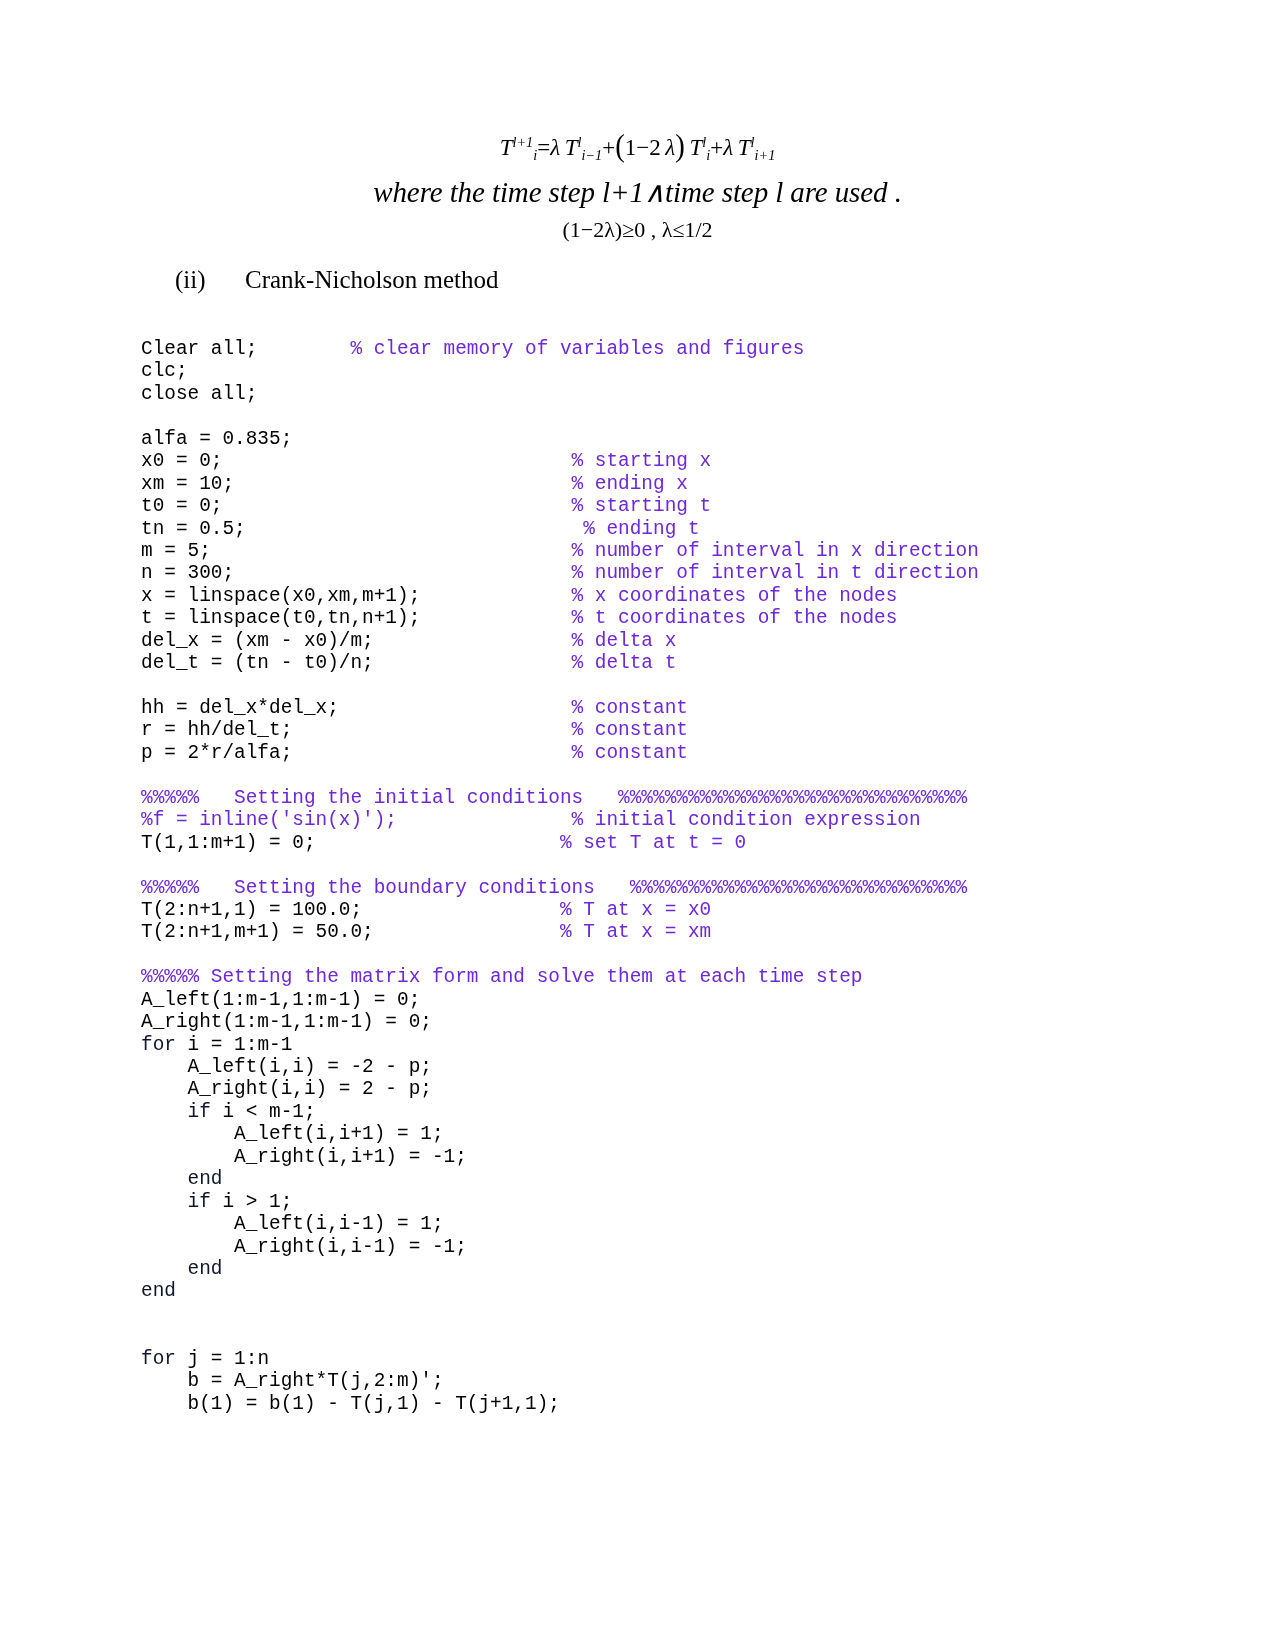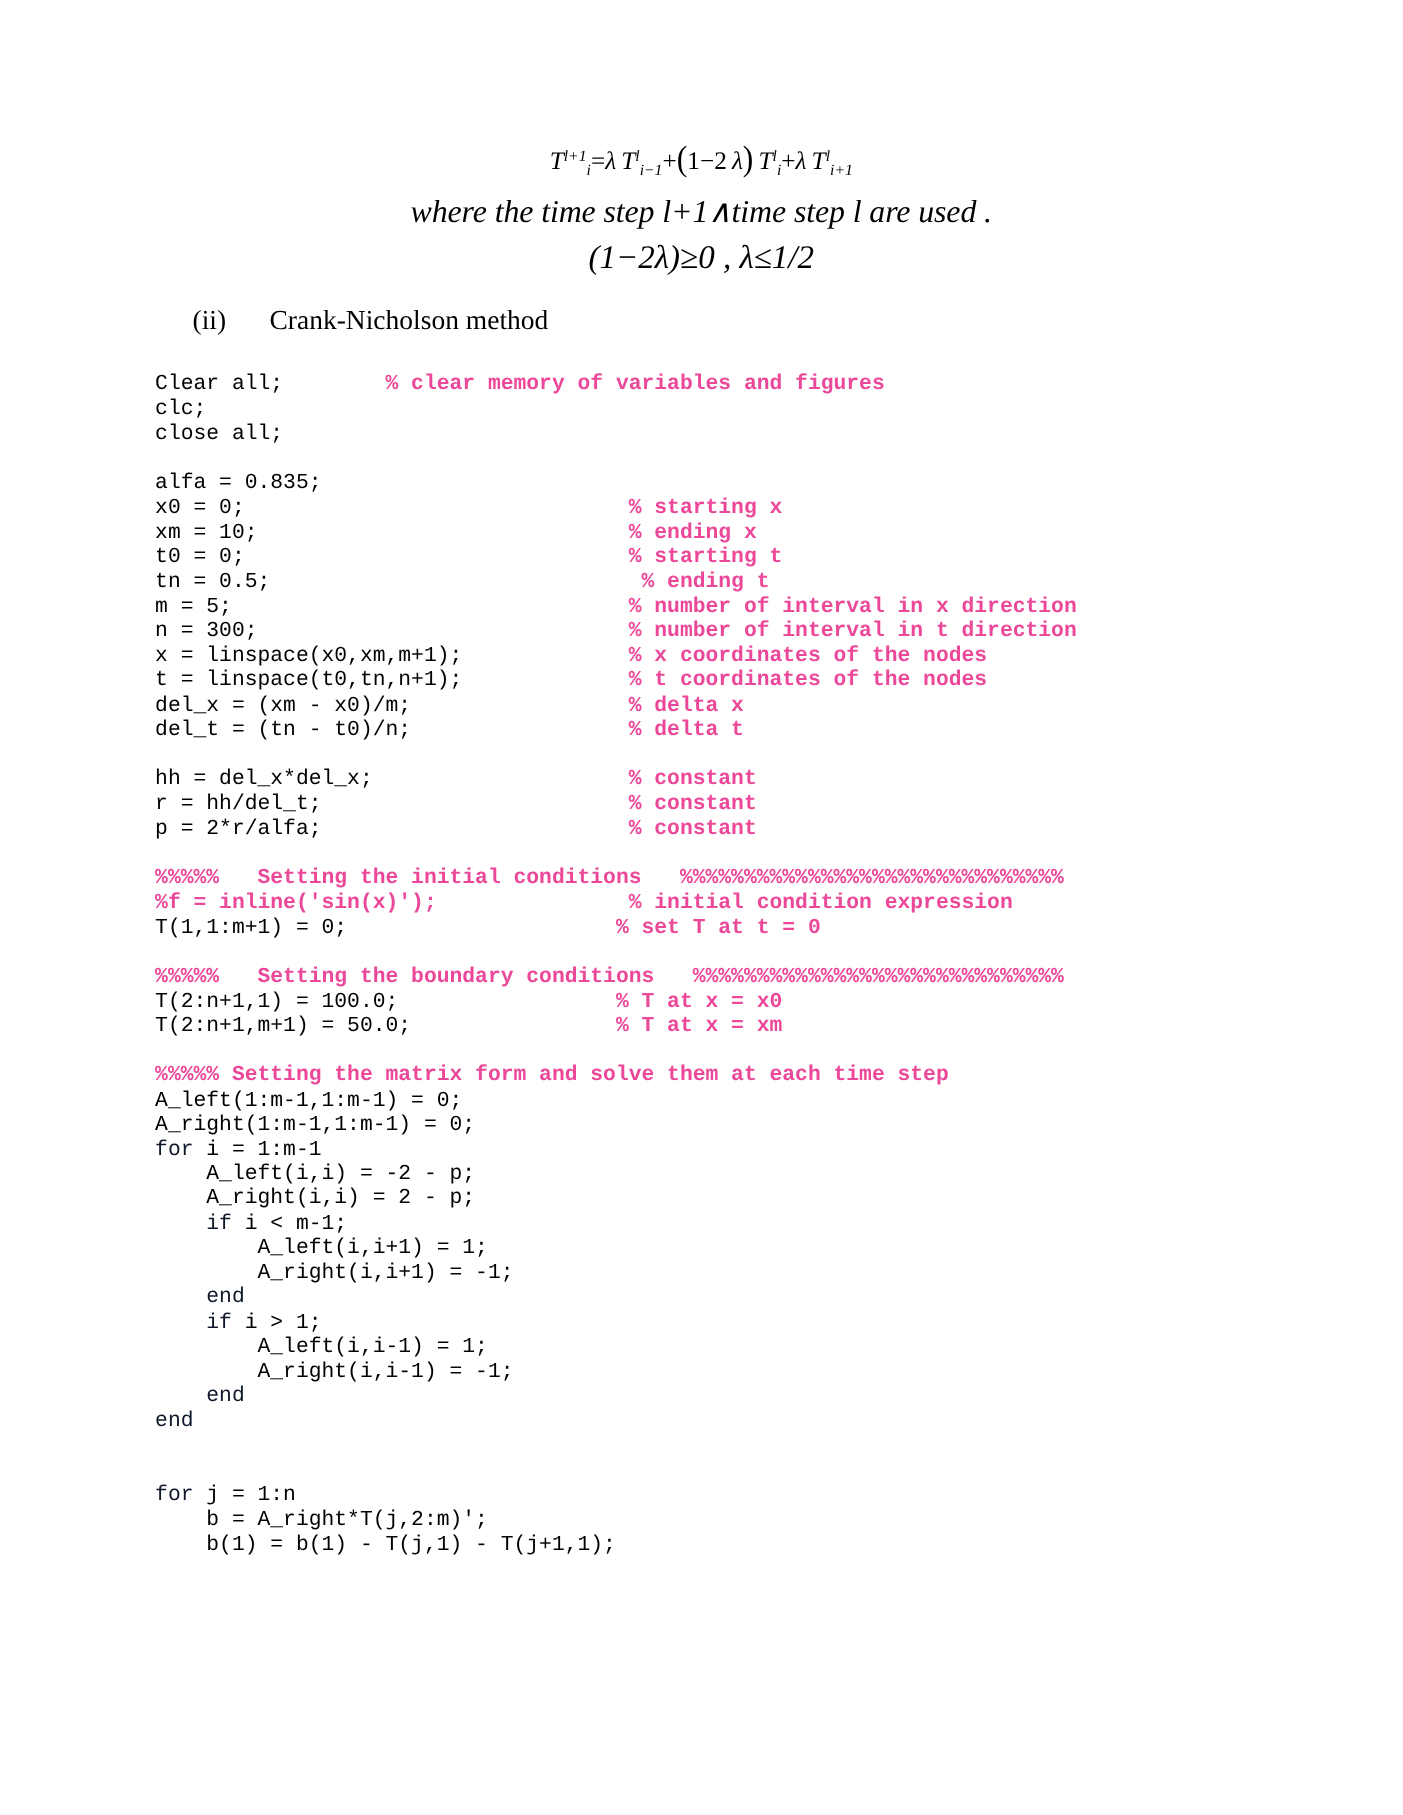--- a/index.html
+++ b/index.html
@@ -54,30 +54,29 @@
     letter-spacing: -0.1px;
   }
   .stability-line {
     margin-top: 9px;
     font-size: 25px;
     font-style: normal;
     font-family: "Liberation Serif", serif;
   }
   .cond-line {
     margin-top: 8px;
-    font-size: 30px;
-    font-style: italic;
+    font-size: 22px;
     font-family: "Liberation Serif", serif;
   }
 
   
   .item-heading {
     position: absolute;
     left: 175px;
-    top: 278px;
+    top: 266px;
     font-family: "Liberation Serif", serif;
     font-size: 25px;
     white-space: nowrap;
   }
   .item-heading .marker {
     display: inline-block;
     width: 70px;
   }
 
   
@@ -90,21 +89,21 @@
     font-size: 19.4px;
     line-height: 22.45px;
     white-space: pre;
     color: #000000;
     letter-spacing: 0px;
   }
   .code-line {
     white-space: pre;
     height: 22.45px;
   }
-  .cmt   { color: #ec4899; font-weight: bold; }
+  .cmt   { color: #6d28d9; }
   .kw    { color: #0f172a; }
   .blank { height: 22.45px; }
 </style>
 </head>
 <body>
 
 <div class="page">
 
   <div class="math-block">
 

